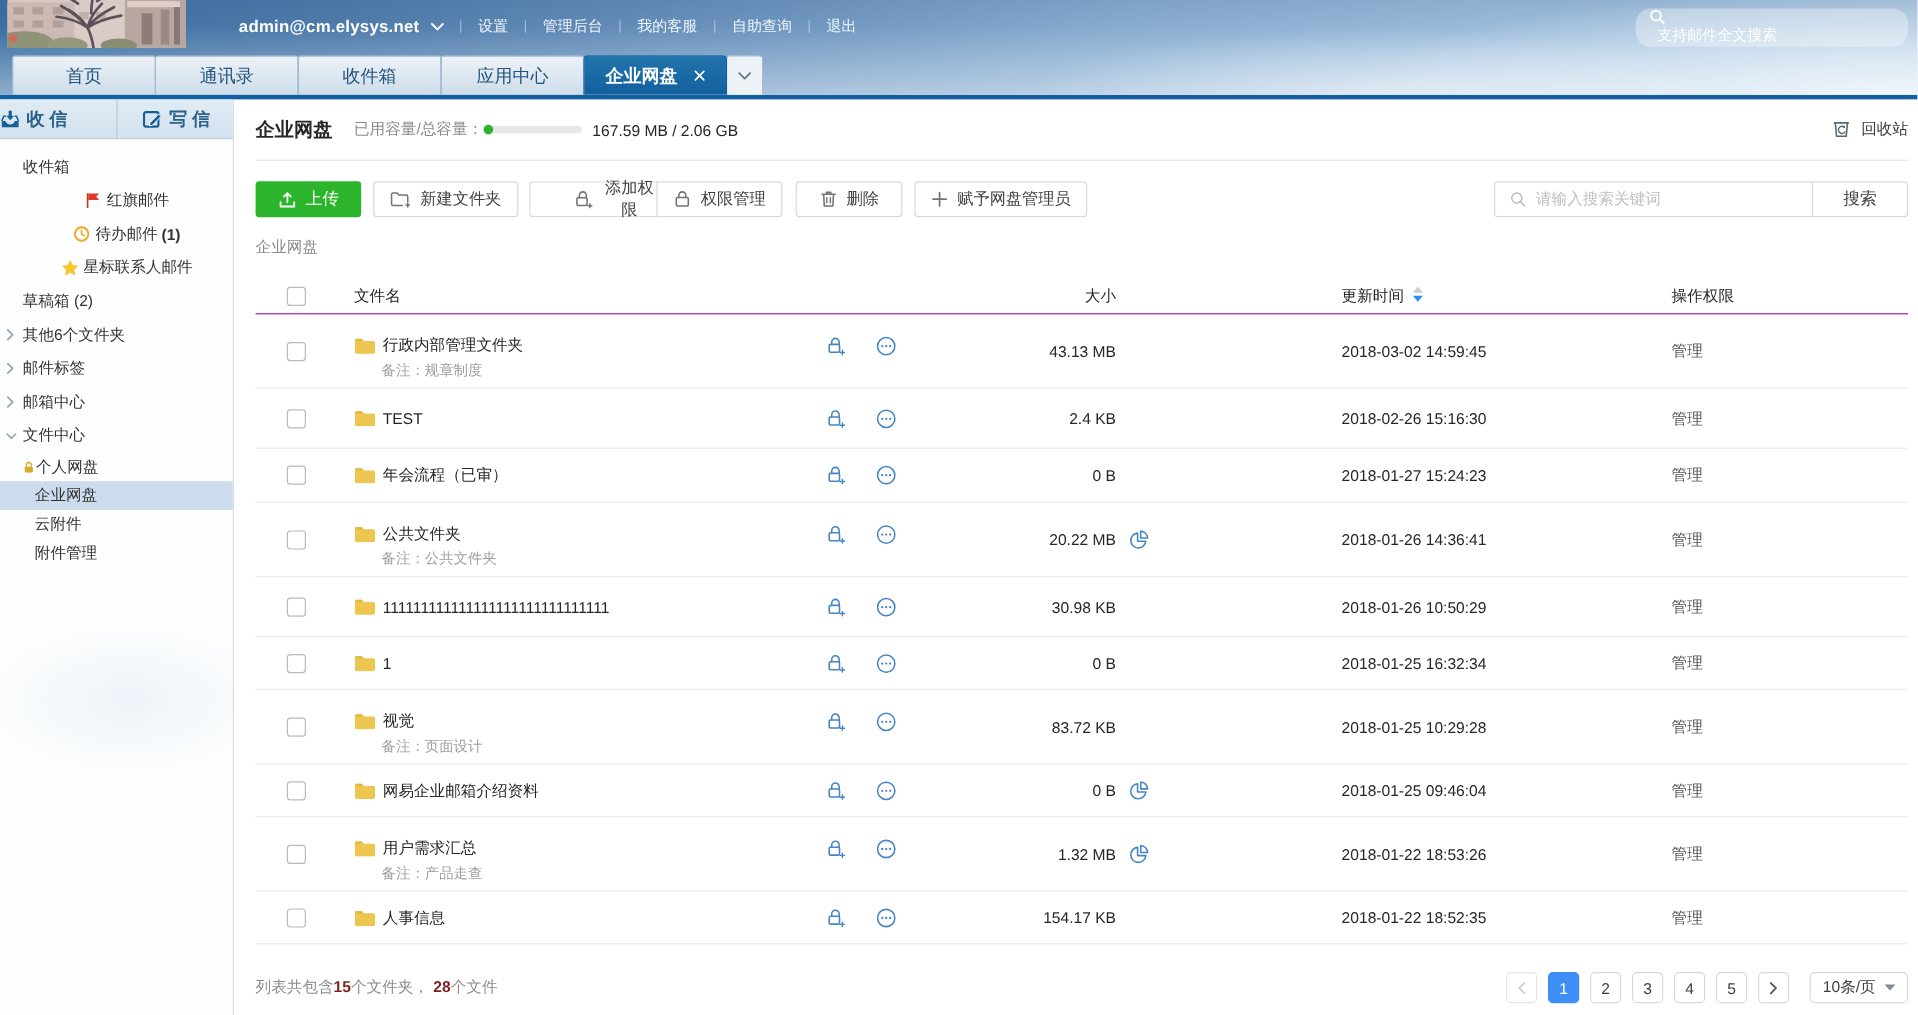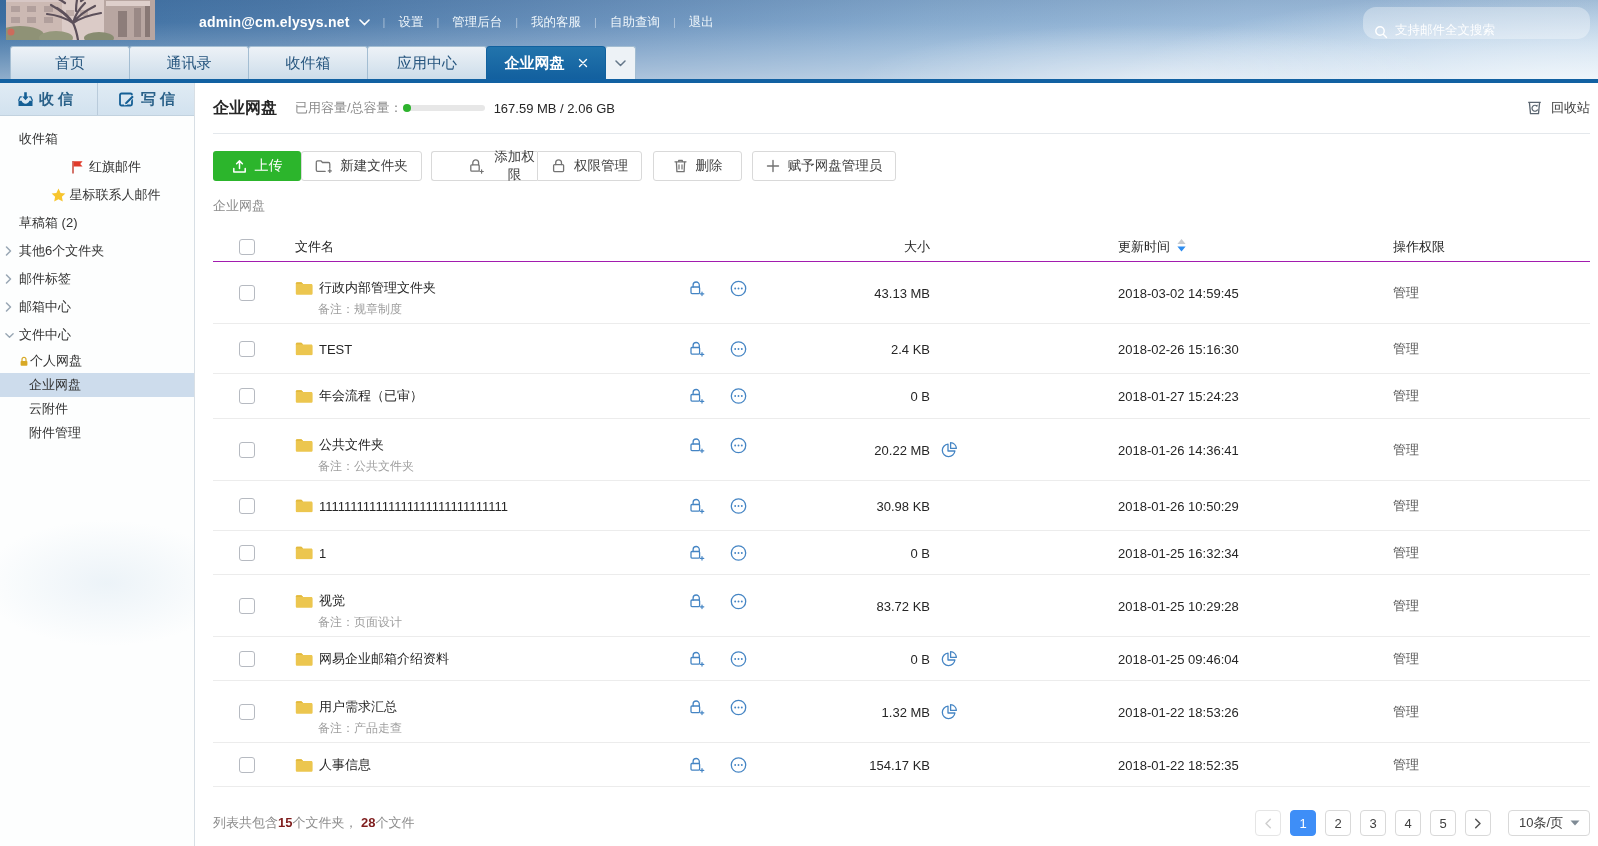--- a/index.html
+++ b/index.html
@@ -16,21 +16,21 @@
       linear-gradient(180deg, rgba(23,58,105,.14) 0%, rgba(23,58,105,.05) 28%, rgba(255,255,255,.18) 62%, rgba(255,255,255,.42) 100%),
       linear-gradient(90deg, #3e72a5 0%, #527fae 18%, #6f97c1 38%, #8db1d4 58%, #a3c2e0 78%, #aecae4 100%);
   }
   .brand-photo { position:absolute; left:6px; top:0; width:149px; height:40px; overflow:hidden; }
   .account-area { position:absolute; left:199px; top:0; height:44px; display:flex; align-items:center; }
   .account-name { color:#fff; font-weight:bold; font-size:14px; letter-spacing:.2px; }
   .account-caret { margin-left:9px; }
   .top-sep { color:rgba(255,255,255,.45); font-size:11px; margin:0 13px; }
   .top-link { color:#eef5fa; font-size:12.5px; cursor:pointer; }
   .top-search { position:absolute; right:8px; top:7px; width:227px; height:32px; border-radius:13px;
-    background:rgba(255,255,255,.34); display:flex; align-items:flex-end; padding-left:11px; }
+    background:rgba(255,255,255,.34); display:flex; align-items:flex-start; padding-left:11px;flex-direction:column; }
   .top-search .ph { color:rgba(255,255,255,.95); font-size:12.5px; margin-left:7px; }
 
   
   .tabs { position:absolute; left:10px; bottom:0; display:flex; height:33px; align-items:flex-end; }
   .tab { width:120px; height:33px; display:flex; align-items:center; justify-content:center;
     background:linear-gradient(180deg,#edf2f7, #cdddea); border:1px solid #a3bdd2; border-bottom:none;
     margin-right:-1px; color:#24547d; font-size:15px; cursor:pointer; border-radius:3px 3px 0 0; }
   .tab.active { background:linear-gradient(180deg,#2274ac,#12609f); border-color:#11619e; color:#fff; font-weight:bold; z-index:2; border-radius:4px 4px 0 0; }
   .tab.active .tab-close { margin-left:13px; cursor:pointer; }
   .tab-more { width:31px; height:33px; background:#edf2f6; border:1px solid #a3bdd2; border-bottom:none;
@@ -40,21 +40,21 @@
   
   .layout { display:flex; height:763px; }
 
   
   .sidebar { width:195px; flex:none; background:#fdfefe; border-right:1px solid #d8dfe5; position:relative;
     background-image:radial-gradient(180px 90px at 55% 500px, rgba(216,230,241,.45), rgba(216,230,241,0) 70%); }
   .compose-bar { height:33px; background:linear-gradient(180deg,#e0ebf4,#d2e2ef); border-bottom:1px solid #c2d2df;
     display:flex; align-items:stretch; }
   .compose-btn { display:flex; align-items:center; cursor:pointer; }
   .compose-btn .lbl { font-size:15px; font-weight:bold; color:#2a6189; letter-spacing:4px; margin-left:5px; }
-  .compose-receive { padding-left:17px; width:97px;text-align:center; }
+  .compose-receive { width:97px;text-align:center; }
   .compose-write { padding-left:21px; border-left:1px solid #b9cbdb; flex:1; }
   .nav { padding-top:9px; }
   .nav-item { display:flex; align-items:center; height:28px; cursor:pointer; color:#333; }
   .nav-item.plain { padding-left:19px; }
   .nav-item.icon { padding-left:17px;justify-content:center; }
   .nav-item.icon .ic { width:15px; margin-right:4px; display:flex; justify-content:center; }
   .nav-item.group { padding-left:5px; }
   .nav-item.group .caret { width:9px; margin-right:5px; display:flex; }
   .nav-item.sub { height:24px; padding-left:29px; }
   .nav-item.sub.haslock { padding-left:19px; }
@@ -69,21 +69,21 @@
   .quota-label { margin-left:18px; color:#8a8a8a; font-size:13px; }
   .quota-bar { width:82px; height:6px; border-radius:3px; background:#e7e7e7; position:relative; margin:0 9px 0 0; }
   .quota-dot { position:absolute; left:0; top:-1px; width:8px; height:8px; border-radius:50%; background:#2db32d; }
   .quota-value { color:#262626; font-size:13px; }
   .recycle { margin-left:auto; display:flex; align-items:center; gap:7px; cursor:pointer; color:#3d3d3d; font-size:13px; }
   .hdivider { height:1px; background:#e4e8ec; }
 
   .toolbar { margin-top:17px; height:30px; display:flex; align-items:center; }
   .btn { height:30px; display:flex; align-items:center; justify-content:center; gap:8px;
     border:1px solid #d9d9d9; border-radius:3px; background:#fff; color:#404040; font-size:13.5px; cursor:pointer; padding:0 15px; }
-  .btn-upload { width:88px; background:#2cb52c; border:none; color:#fff; font-size:14px; margin-right:0; }
+  .btn-upload { width:88px; background:#2cb52c; border:none; color:#fff; font-size:14px; margin-right:10px; }
   .btn-newfolder { width:121px; margin-right:9px; padding:0; }
   .btn-group { display:flex; margin-right:11px; }
   .btn-group .btn { border-radius:0; }
   .btn-group .btn:first-child { border-radius:3px 0 0 3px; border-right:none;padding-left:36px; }
   .btn-group .btn:last-child { border-radius:0 3px 3px 0; }
   .btn-addperm { width:106px; padding:0; }
   .btn-permman { width:105px; padding:0; }
   .btn-delete { width:89px; margin-right:10px; padding:0; }
   .btn-grant { width:144px; padding:0; }
   .filter-search { margin-left:auto; width:345px; height:30px; border:1px solid #d9d9d9; border-radius:3px; display:flex; }
@@ -254,20 +254,30 @@
           <span class="ic">
             <svg width="13" height="14" viewBox="0 0 13 14">
               <path d="M2 1v12.4" stroke="#c2392b" stroke-width="1.4"></path>
               <path d="M2.6 1.2h9l-2.4 2.7 2.4 2.7h-9z" fill="#e03a2a"></path>
             </svg>
           </span>
           <span>红旗邮件</span>
         </div>
         <div class="nav-item icon">
           <span class="ic">
+            <svg width="14" height="14" viewBox="0 0 14 14">
+              <circle cx="7" cy="7" r="5.6" stroke="#f5a524" stroke-width="1.6" fill="#fff"></circle>
+              <path d="M7 3.8v3.4l2.3 1.2" stroke="#f5a524" stroke-width="1.3" fill="none" stroke-linecap="round"></path>
+            </svg>
+          </span>
+          <span>待办邮件 </span>
+          <b>(1)</b>
+        </div>
+        <div class="nav-item icon">
+          <span class="ic">
             <svg width="15" height="14" viewBox="0 0 15 14">
               <path d="M7.5 0.6l2.1 4.3 4.8.6-3.5 3.3.9 4.7-4.3-2.3-4.3 2.3.9-4.7L.6 5.5l4.8-.6z" fill="#f7c52e"></path>
             </svg>
           </span>
           <span>星标联系人邮件</span>
         </div>
         <div class="nav-item plain">
           <span>草稿箱 (2)</span>
         </div>
         <div class="nav-item group">
@@ -395,20 +405,34 @@
         <span>删除</span>
       </button>
       <button class="btn btn-grant">
         <span>
           <svg width="14" height="14" viewBox="0 0 14 14">
               <path d="M7 1.5v11M1.5 7h11" stroke="#737373" stroke-width="1.4" stroke-linecap="round"></path>
             </svg>
         </span>
         <span>赋予网盘管理员</span>
       </button>
+      <div class="filter-search">
+        <div class="filter-input">
+          <span>
+            <svg width="14" height="14" viewBox="0 0 14 14">
+                <circle cx="6" cy="6" r="4.2" stroke="#b9bec6" stroke-width="1.3" fill="none"></circle>
+                <path d="M9.3 9.3l3.1 3.1" stroke="#b9bec6" stroke-width="1.3" stroke-linecap="round"></path>
+              </svg>
+          </span>
+          <span class="ph">请输入搜索关键词</span>
+        </div>
+        <div class="filter-btn">
+          <span>搜索</span>
+        </div>
+      </div>
     </div>
 
     <div class="breadcrumb">企业网盘</div>
 
     <div class="table" id="filetable">
         <div class="trow thead">
           <span class="cell c-check vcent">
             <span class="checkbox"></span>
           </span>
           <span class="cell c-name-h vcent">文件名</span>

